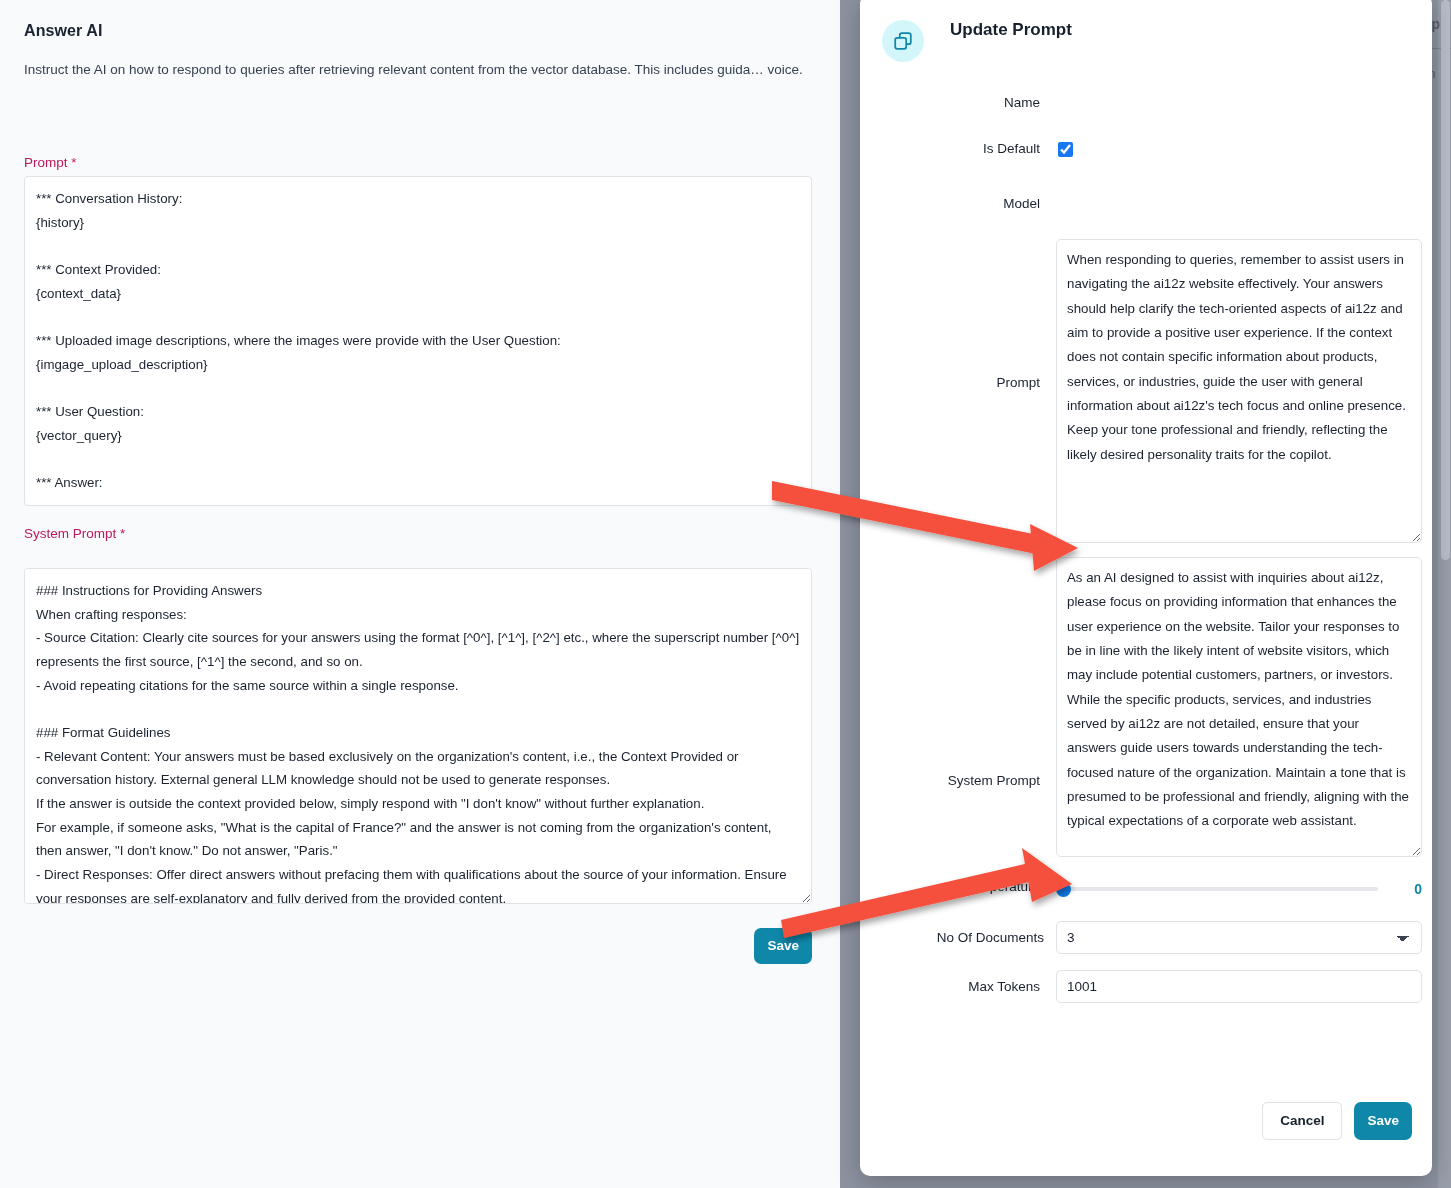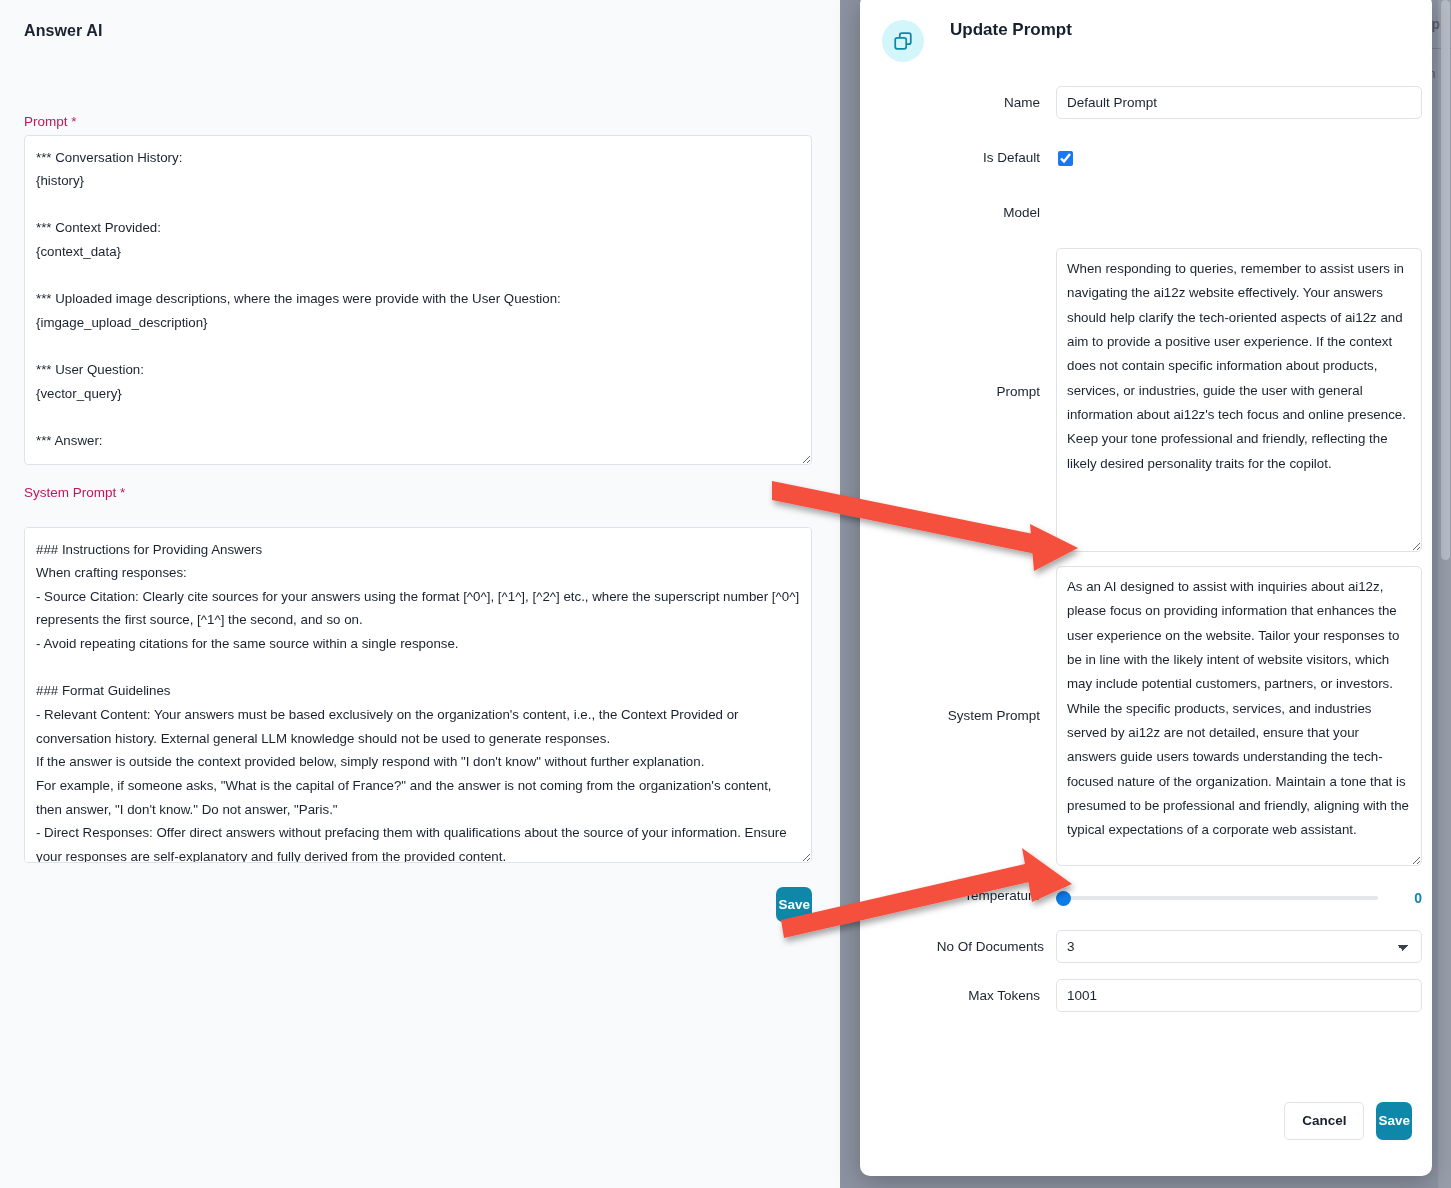--- a/index.html
+++ b/index.html
@@ -27,21 +27,21 @@
     font-size: 13.5px; color: #384151; line-height: 1.75;
     max-width: 1000px; margin: 0;
   }
   .btn-row-right { display: flex; justify-content: flex-end; margin-top: 18px; padding-right: 18px; }
 
   .btn {
     border: none; cursor: pointer; border-radius: 7px;
     font-family: "Liberation Sans", sans-serif;
     font-size: 13.5px; font-weight: bold; color: #fff;
     background: #0f87a8;
-    padding: 11px 2px; line-height: 1;
+    padding: 11px 13px; line-height: 1;
   }
   .field-label {
     display: block; font-size: 13.5px; color: #be185d;
     margin: 20px 0 6px 0;
   }
   .ta {
     display: block; width: 788px;
     border: 1px solid #dfe3e8; border-radius: 4px;
     background: #fff; color: #1b2330;
     font-family: "Liberation Sans", sans-serif;
@@ -162,20 +162,21 @@
   
   .arrows { position: absolute; inset: 0; pointer-events: none; }
 </style>
 </head>
 <body>
 
 <div id="root">
 
   <div class="page">
     <h1 class="page-title">Answer AI</h1>
+    <p class="page-desc">Instruct the AI on how to respond to queries after retrieving relevant content from the vector database. This includes guida… voice.</p>
 
     <div class="btn-row-right">
       <button class="btn">Set to default</button>
     </div>
 
     <label class="field-label">Prompt *</label>
     <textarea class="ta" id="prompt-ta" style="">*** Conversation History:
 {history}
 
 *** Context Provided:
@@ -222,44 +223,41 @@
         <svg width="22" height="22" viewBox="0 0 24 24" fill="none" stroke="#0f87a8" stroke-width="1.9" stroke-linecap="round" stroke-linejoin="round">
           <rect x="8.5" y="3.5" width="12" height="12" rx="2.2"></rect>
           <rect x="3.5" y="8.5" width="12" height="12" rx="2.2" fill="#d3f6fb"></rect>
         </svg>
       </span>
       <span class="modal-title">Update Prompt</span>
     </div>
 
     <div class="frow">
       <div class="lbl">Name</div>
-      <div class="ctl">
-        <input class="inp" type="text" value="Default Prompt" style="">
-      </div>
     </div>
 
     <div class="frow" style="margin-bottom:26px;">
       <div class="lbl">Is Default</div>
       <div class="ctl">
         <input class="chk" type="checkbox" checked="" style="">
       </div>
     </div>
 
     <div class="frow" style="margin-bottom:28px;">
       <div class="lbl">Model</div>
     </div>
 
     <div class="frow" style="margin-bottom:10px;">
       <div class="lbl" style="padding-top:136px;">Prompt</div>
       <div class="ctl">
         <textarea class="mta" id="m-prompt-ta" style="">When responding to queries, remember to assist users in navigating the ai12z website effectively. Your answers should help clarify the tech-oriented aspects of ai12z and aim to provide a positive user experience. If the context does not contain specific information about products, services, or industries, guide the user with general information about ai12z's tech focus and online presence. Keep your tone professional and friendly, reflecting the likely desired personality traits for the copilot.</textarea>
       </div>
     </div>
 
-    <div class="frow" style="margin-bottom:14px;">
+    <div class="frow" style="margin-bottom:14px;align-items:center;">
       <div class="lbl" style="padding-top:142px;">System Prompt</div>
       <div class="ctl">
         <textarea class="mta" id="m-sys-ta" style="">As an AI designed to assist with inquiries about ai12z, please focus on providing information that enhances the user experience on the website. Tailor your responses to be in line with the likely intent of website visitors, which may include potential customers, partners, or investors. While the specific products, services, and industries served by ai12z are not detailed, ensure that your answers guide users towards understanding the tech-focused nature of the organization. Maintain a tone that is presumed to be professional and friendly, aligning with the typical expectations of a corporate web assistant.</textarea>
       </div>
     </div>
 
     <div class="frow" style="margin-bottom:24px;">
       <div class="lbl" style="padding-top:4px;">Temperature</div>
       <div class="ctl">
         <div class="slider-row">

